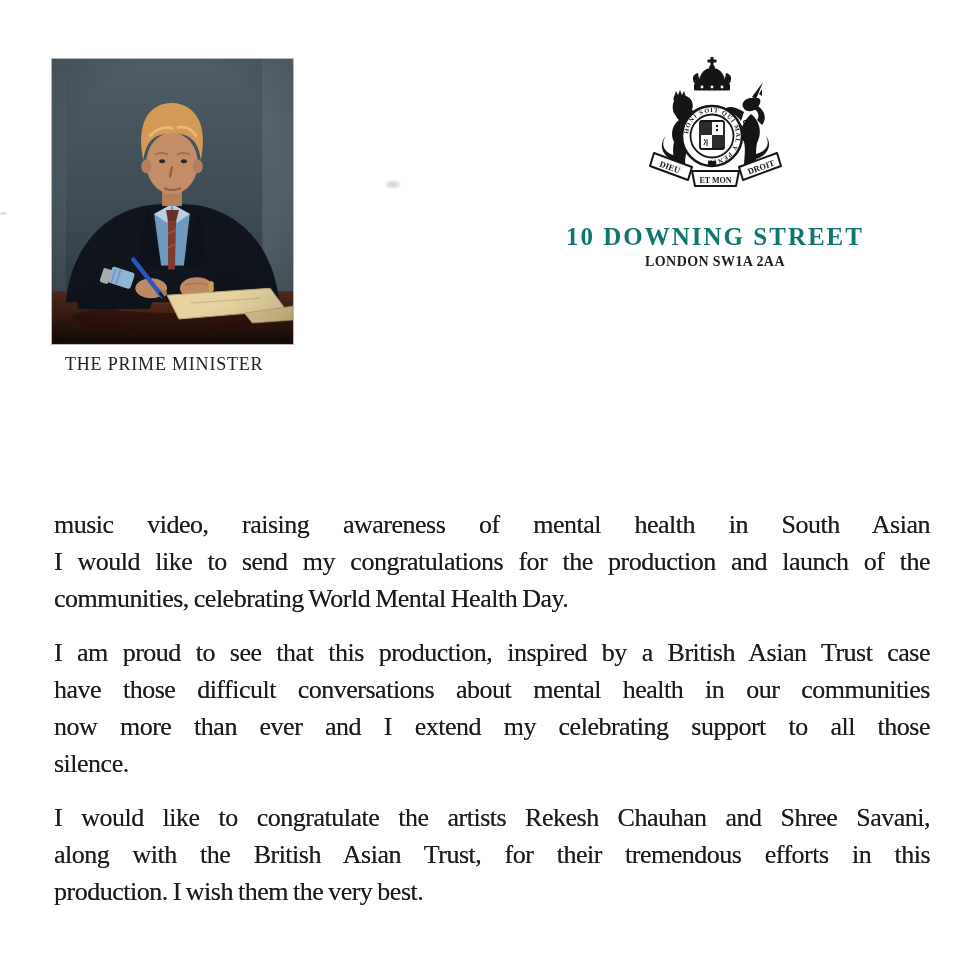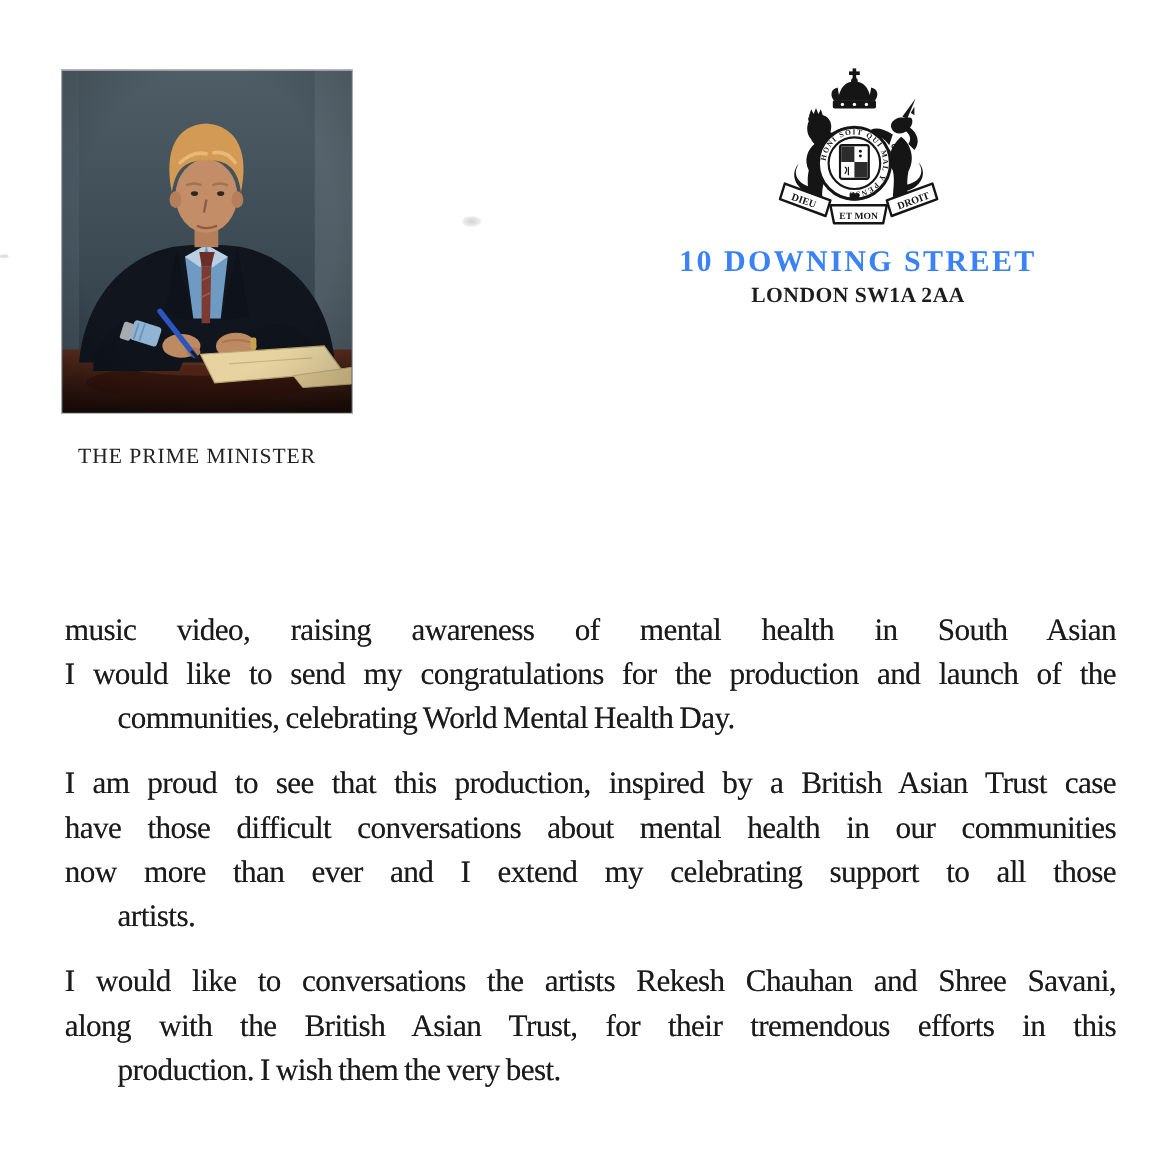--- a/index.html
+++ b/index.html
@@ -7,43 +7,43 @@
     position:relative;width:966px;height:966px;background:#ffffff;
     overflow:hidden;font-family:"Liberation Serif", serif;color:#1c1c1c;
   }
   
   .pm-photo-figure{position:absolute;left:51px;top:58px;margin:0;}
   .pm-photo-frame{
     width:243px;height:287px;display:block;
     border:1px solid #b9b9b9;box-sizing:border-box;background:#33414b;
   }
   .pm-photo-caption{
-    display:block;margin-top:25px;margin-left:14px;
+    display:block;margin-top:9px;margin-left:14px;
     font-size:18px;letter-spacing:0.8px;color:#212121;white-space:nowrap;
   }
   
   .letterhead{position:absolute;left:500px;top:56px;width:430px;text-align:center;}
   .crest{display:inline-block;width:135px;height:136px;}
   .addr1{
-    margin-top:8px;font-size:25px;font-weight:bold;letter-spacing:2px;
-    color:#3b82f6;white-space:nowrap;font-family:Liberation Serif, serif;
+    margin-top:27px;font-size:25px;font-weight:bold;letter-spacing:2px;
+    color:#0f766e;white-space:nowrap;font-family:Liberation Serif, serif;
   }
   .addr2{
-    margin-top:3px;font-size:18px;font-weight:bold;letter-spacing:0.4px;
+    margin-top:3px;font-size:14px;font-weight:bold;letter-spacing:0.4px;
     color:#1d1d1d;white-space:nowrap;
   }
   
   .letter-body{
     position:absolute;left:54px;top:506px;width:876px;
     font-size:26px;line-height:37px;letter-spacing:-0.5px;word-spacing:-1px;
     color:#1b1b1b;text-shadow:0 0 0.4px rgba(20,20,20,0.65);
   }
   .para{margin:0 0 17px 0;}
   .line{display:block;text-align:justify;text-align-last:justify;}
-  .line.last{text-align:right;text-align-last:left;margin-left:44px;}
+  .line.last{text-align:right;text-align-last:left;}
   
   .smudge{
     position:absolute;left:385px;top:180px;width:16px;height:9px;border-radius:50%;
     background:radial-gradient(ellipse at center, rgba(165,165,170,0.5), rgba(255,255,255,0));
   }
   .edge-mark{
     position:absolute;left:0px;top:212px;width:7px;height:3px;
     background:#c2c2c2;opacity:0.5;border-radius:2px;
   }
 </style>
@@ -199,22 +199,22 @@
   <main class="letter-body">
       <p class="para">
         <span class="line">music video, raising awareness of mental health in South Asian</span>
         <span class="line">I would like to send my congratulations for the production and launch of the</span>
         <span class="line last">communities, celebrating World Mental Health Day.</span>
       </p>
       <p class="para">
         <span class="line">I am proud to see that this production, inspired by a British Asian Trust case</span>
         <span class="line">have those difficult conversations about mental health in our communities</span>
         <span class="line">now more than ever and I extend my celebrating support to all those</span>
-        <span class="line last">artists.</span>
+        <span class="line last">silence.</span>
       </p>
       <p class="para">
-        <span class="line">I would like to conversations the artists Rekesh Chauhan and Shree Savani,</span>
+        <span class="line">I would like to congratulate the artists Rekesh Chauhan and Shree Savani,</span>
         <span class="line">along with the British Asian Trust, for their tremendous efforts in this</span>
         <span class="line last">production. I wish them the very best.</span>
       </p>
     </main>
 
 </div>
 
 </body></html>

